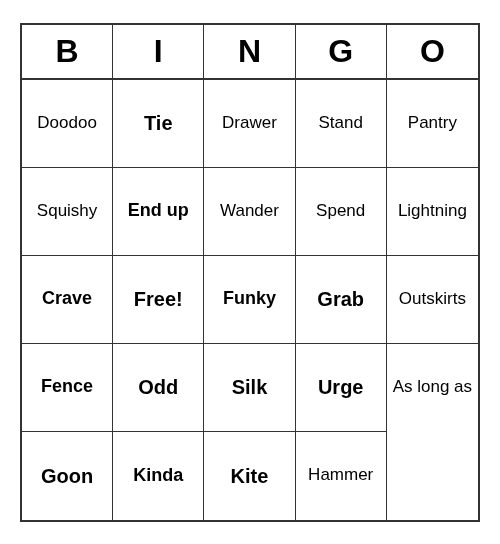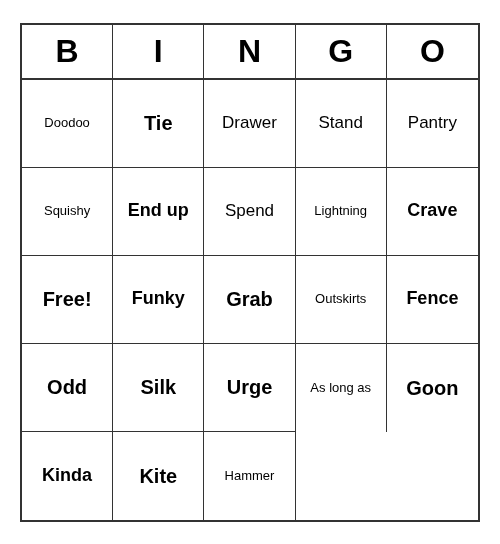--- a/index.html
+++ b/index.html
@@ -65,21 +65,21 @@
     .bingo-cell:nth-last-child(-n+5) {
       border-bottom: none;
     }
 
     .bingo-cell span {
       display: block;
       line-height: 1.2;
     }
 
     .size-small {
-      font-size: 13px;
+      font-size: 17px;
     }
 
     .size-medium {
       font-size: 17px;
     }
 
     .size-large {
       font-size: 18px;
       font-weight: bold;
     }
@@ -114,20 +114,23 @@
         <span class="size-medium">Stand</span>
       </div>
       <div class="bingo-cell">
         <span class="size-medium">Pantry</span>
       </div>
       <div class="bingo-cell">
         <span class="size-small">Squishy</span>
       </div>
       <div class="bingo-cell">
         <span class="size-large">End up</span>
+      </div>
+      <div class="bingo-cell">
+        <span class="size-medium">Wander</span>
       </div>
       <div class="bingo-cell">
         <span class="size-medium">Spend</span>
       </div>
       <div class="bingo-cell">
         <span class="size-small">Lightning</span>
       </div>
       <div class="bingo-cell">
         <span class="size-large">Crave</span>
       </div>

